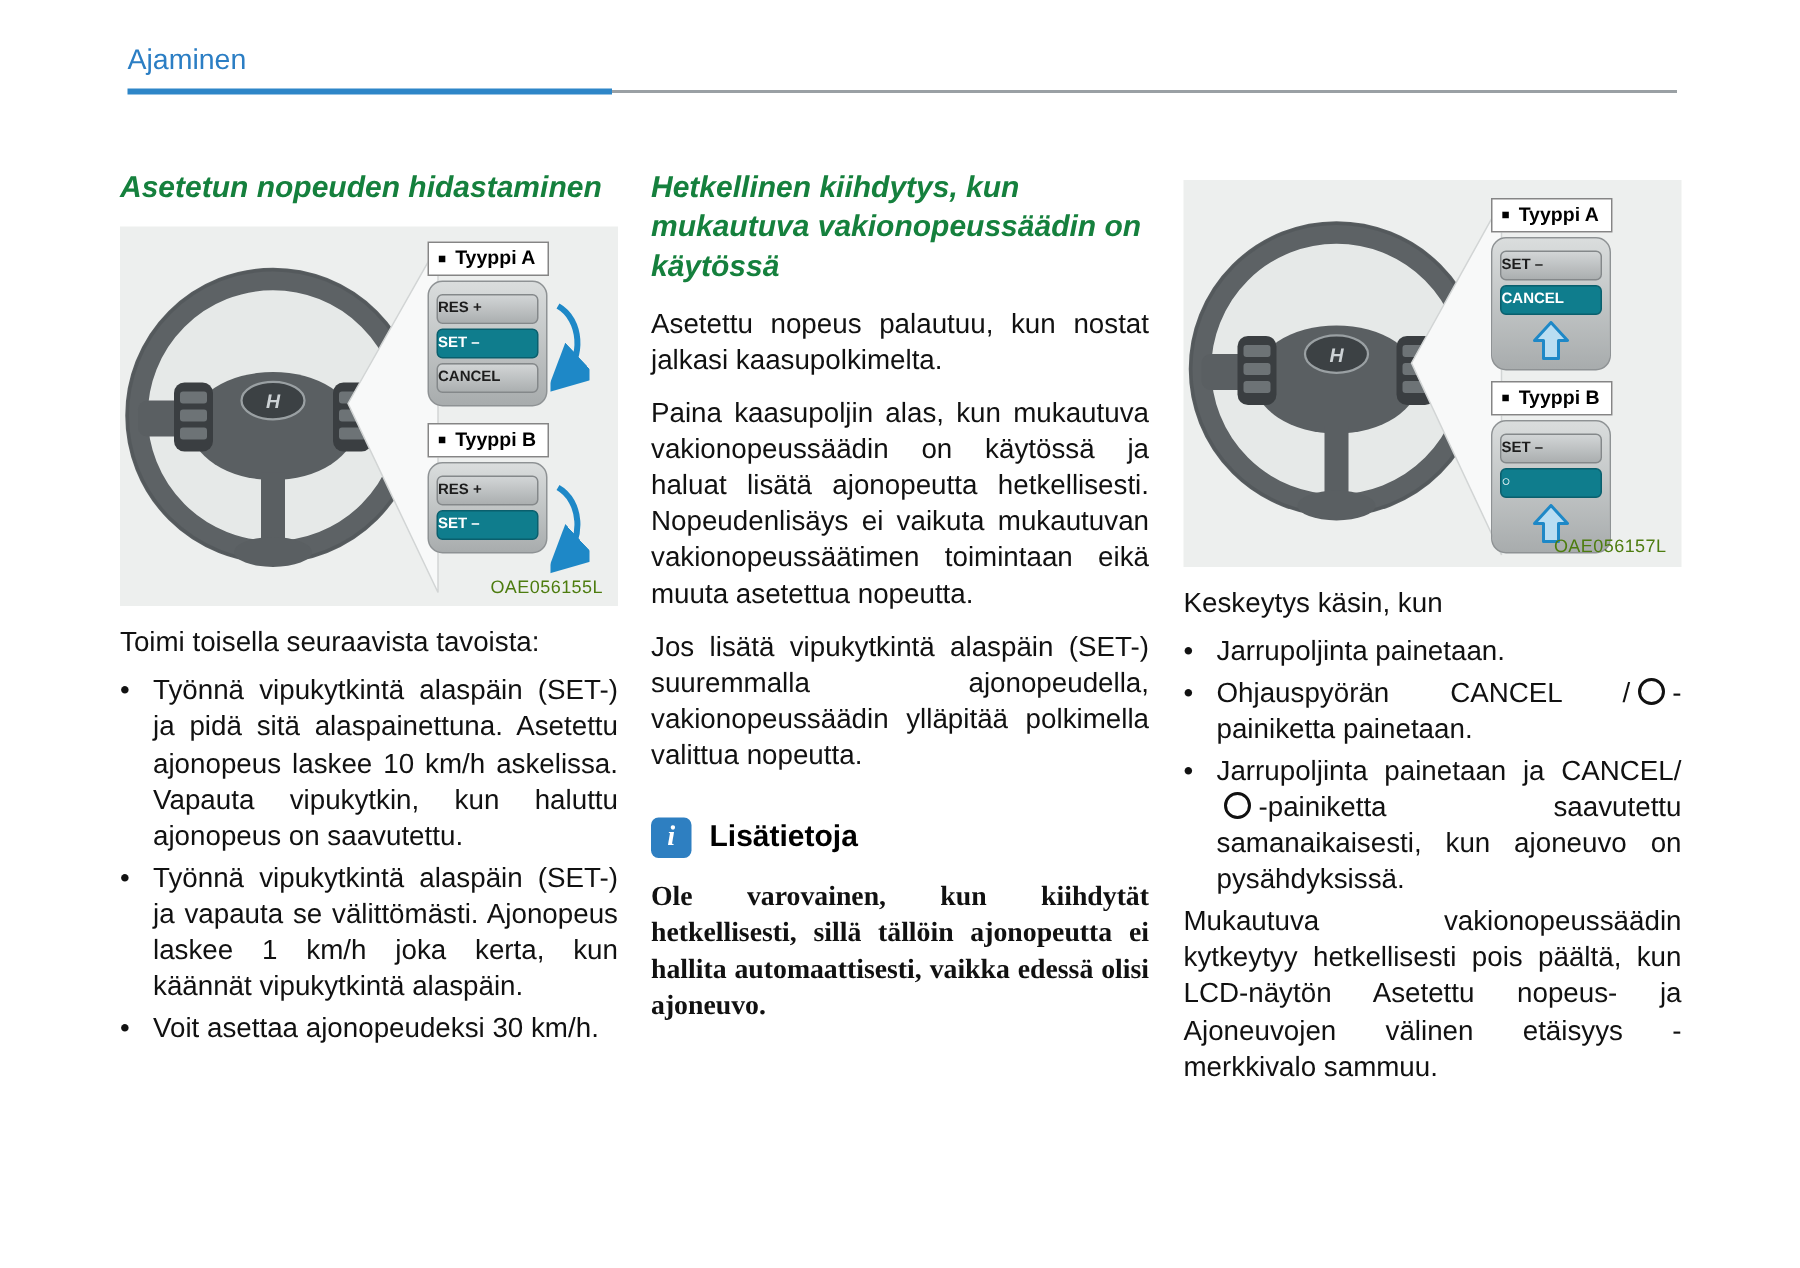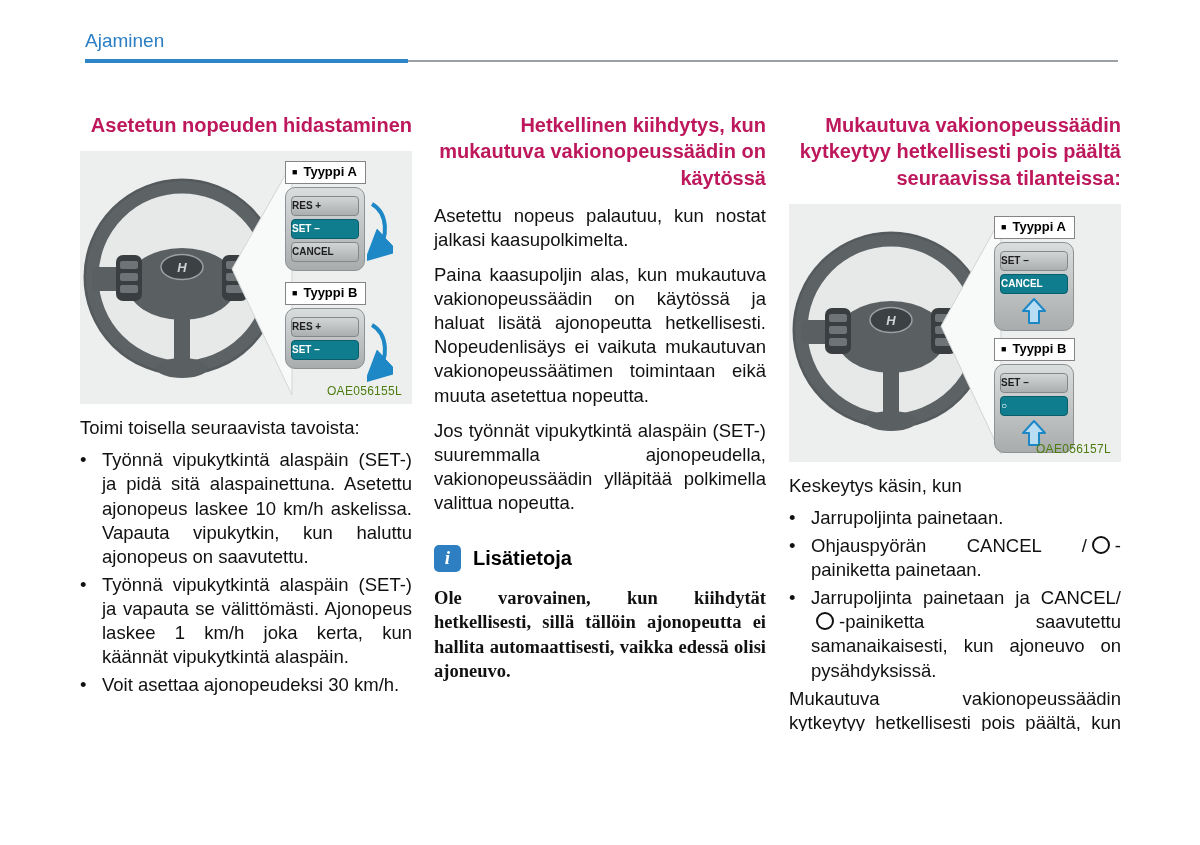--- a/index.html
+++ b/index.html
@@ -5,21 +5,21 @@
   html,body{margin:0;padding:0;background:#fff;}
   .page{position:relative;width:1200px;height:731px;background:#fff;overflow:hidden;
         font-family:"Liberation Sans",sans-serif;color:#111;}
   
   .hdr-title{position:absolute;left:85px;top:30px;font-size:19px;color:#2b7ec4;}
   .rule-blue{position:absolute;left:85px;top:59px;width:323px;height:4px;background:#2e86c8;}
   .rule-gray{position:absolute;left:408px;top:60px;width:710px;height:2px;background:#9aa0a4;}
   
   .col{position:absolute;top:112px;width:332px;font-size:18.5px;line-height:1.3;}
   .col1{left:80px;} .col2{left:434px;} .col3{left:789px;}
-  .heading{font-size:20px;font-weight:bold;line-height:1.32;margin:0 0 13px 0;color:#be185d;text-align:right;}
+  .heading{font-size:20px;font-weight:bold;font-style:italic;line-height:1.32;margin:0 0 13px 0;color:#15803d;}
   p.body{margin:0 0 11px 0;text-align:justify;}
   .intro{margin:0 0 8px 0;}
   .bullet{display:flex;margin:0 0 4px 0;}
   .bullet .dot{width:22px;flex:none;}
   .bullet .txt{flex:1;text-align:justify;}
   
   .figure{position:relative;background:#edefee;width:332px;overflow:hidden;}
   .fig1{height:253px;margin:5px 0 12px 0;}
   .fig2{height:258px;margin:8px 0 12px 0;}
   .wheel-svg{position:absolute;left:2px;top:6px;}
@@ -148,31 +148,30 @@
     <div class="bullet">
       <span class="dot">•</span>
       <span class="txt">Voit asettaa ajonopeudeksi 30 km/h.</span>
     </div>
   </div>
 
   <div class="col col2">
     <h2 class="heading">Hetkellinen kiihdytys, kun mukautuva vakionopeussäädin on käytössä</h2>
     <p class="body">Asetettu nopeus palautuu, kun nostat jalkasi kaasupolkimelta.</p>
     <p class="body">Paina kaasupoljin alas, kun mukautuva vakionopeussäädin on käytössä ja haluat lisätä ajonopeutta hetkellisesti. Nopeudenlisäys ei vaikuta mukautuvan vakionopeussäätimen toimintaan eikä muuta asetettua nopeutta.</p>
-    <p class="body">Jos työnnät vipukytkintä alaspäin (SET-) suuremmalla ajonopeudella, vakionopeussäädin ylläpitää polkimella valittua nopeutta.</p>
+    <p class="body">Jos lisätä vipukytkintä alaspäin (SET-) suuremmalla ajonopeudella, vakionopeussäädin ylläpitää polkimella valittua nopeutta.</p>
 
     <div class="info-head">
       <div class="info-icon">i</div>
       <div class="info-title">Lisätietoja</div>
     </div>
     <p class="info-text">Ole varovainen, kun kiihdytät hetkellisesti, sillä tällöin ajonopeutta ei hallita automaattisesti, vaikka edessä olisi ajoneuvo.</p>
   </div>
 
   <div class="col col3">
-    <h2 class="heading">Mukautuva vakionopeussäädin kytkeytyy hetkellisesti pois päältä seuraavissa tilanteissa:</h2>
 
     <div class="figure fig2">
       <svg class="wheel-svg" width="212" height="242" viewBox="0 0 212 242">
         <circle cx="100" cy="120" r="91" fill="#e6e9e8" stroke="#5d6265" stroke-width="15"></circle>
         <circle cx="100" cy="120" r="97" fill="none" stroke="#454a4d" stroke-width="2" opacity="0.35"></circle>
         <ellipse cx="100" cy="127" rx="55" ry="36" fill="#5a5f62"></ellipse>
         <ellipse cx="100" cy="110" rx="21" ry="12.5" fill="#3c4144" stroke="#9aa0a3" stroke-width="1.5"></ellipse>
         <text x="100" y="115" text-anchor="middle" font-size="13" font-style="italic" font-weight="bold" fill="#cdd2d5">H</text>
         <rect x="10" y="110" width="42" height="24" rx="6" fill="#5a5f62"></rect>
         <rect x="146" y="110" width="46" height="24" rx="6" fill="#5a5f62"></rect>

